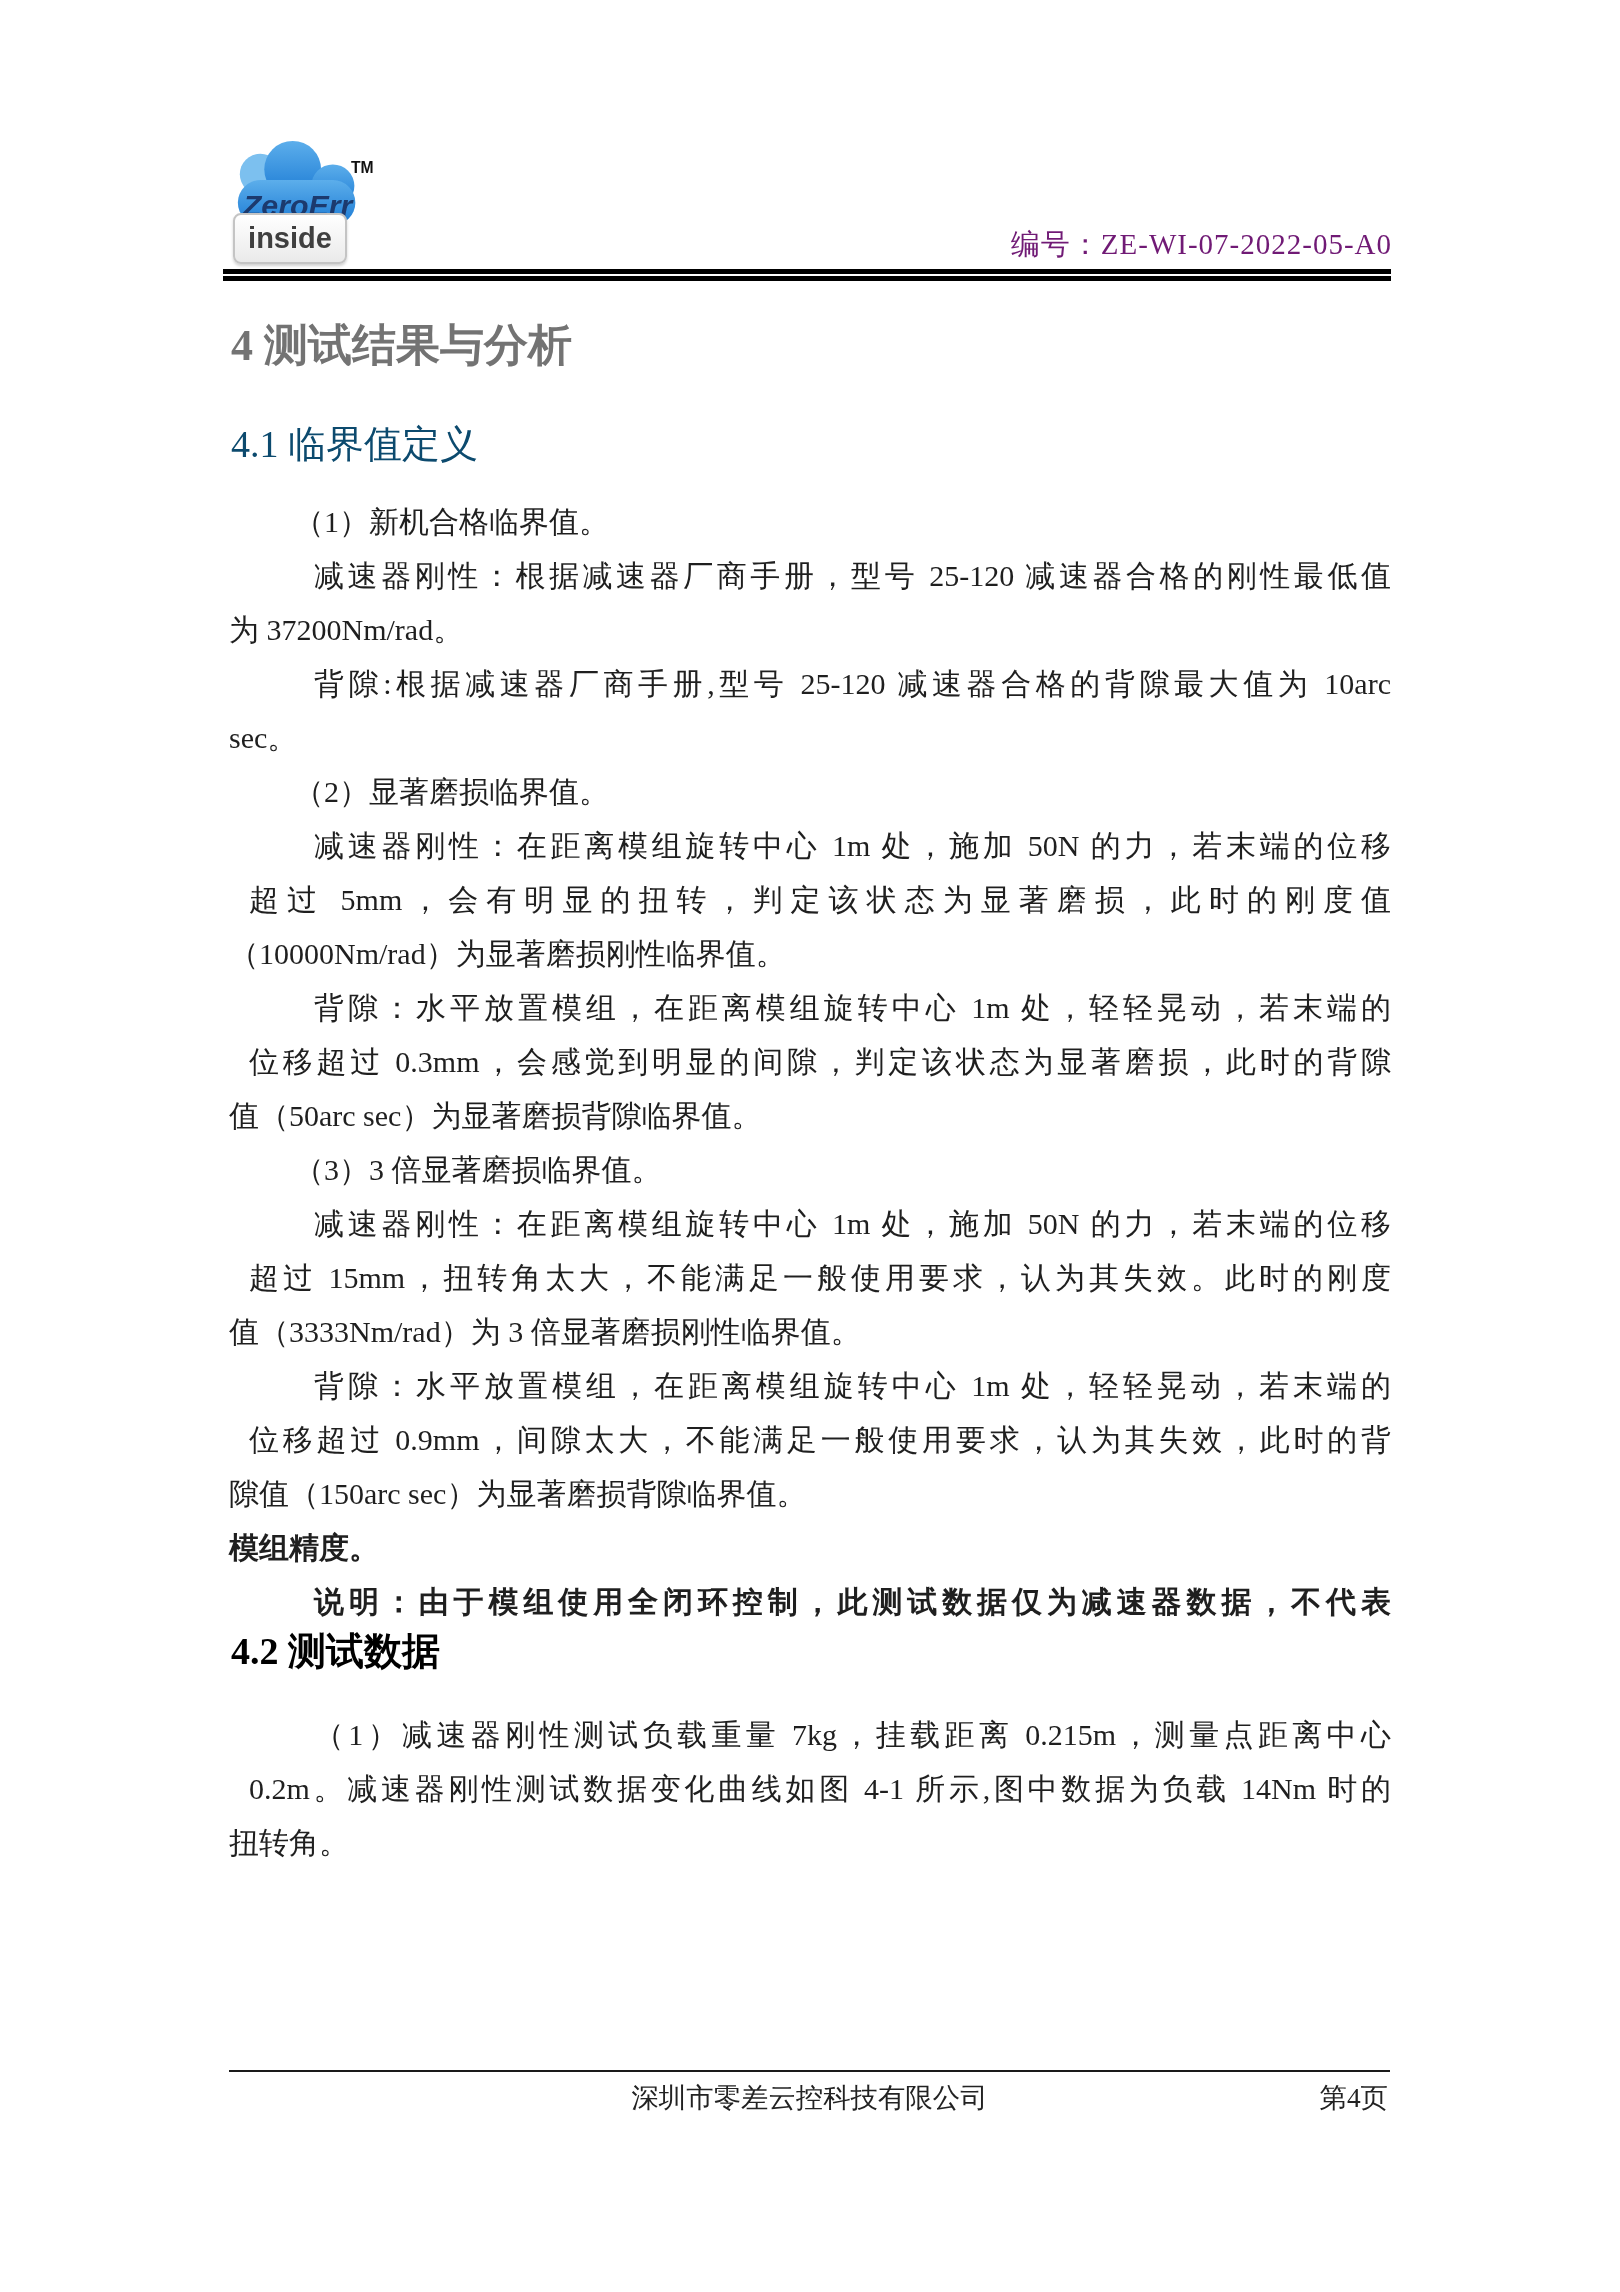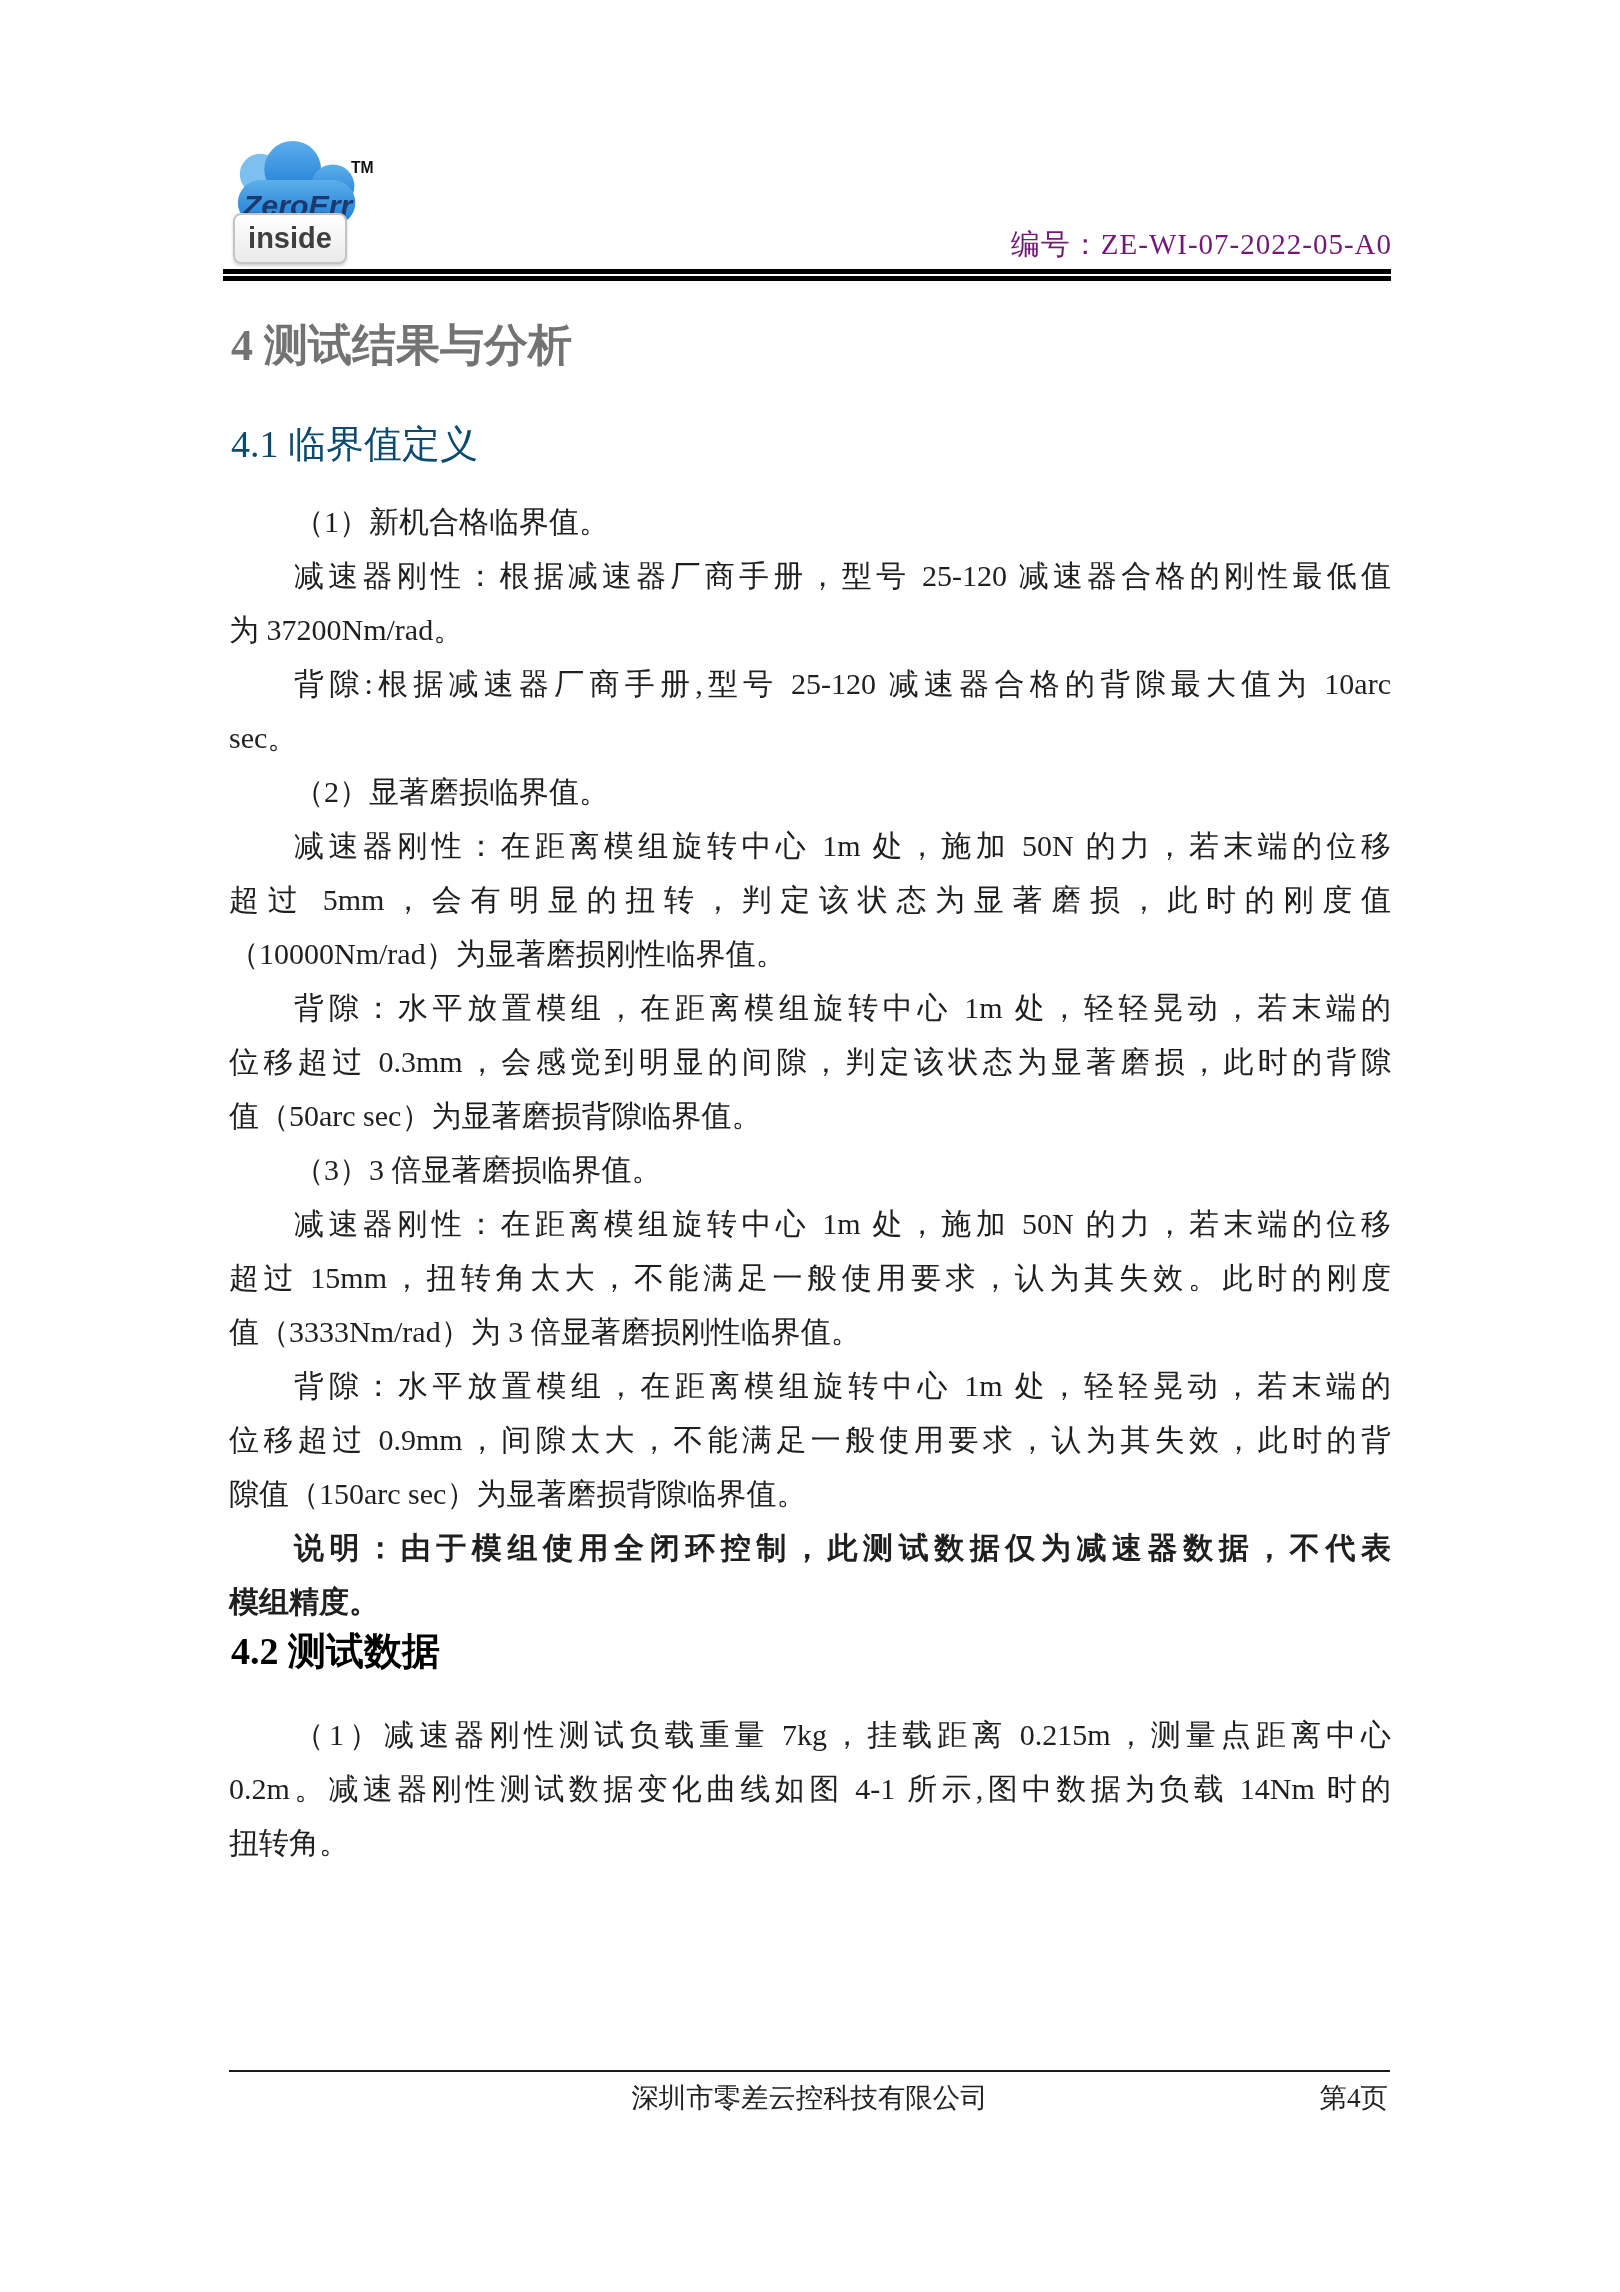--- a/index.html
+++ b/index.html
@@ -41,21 +41,21 @@
 
   
   .h1 { position: absolute; left: 231px; top: 316px; font-size: 44px; font-weight: bold; color: #737373; }
   .h2a { position: absolute; left: 231px; top: 419px; font-size: 38px; font-weight: normal; color: #0c4a6e; }
   .h2b { position: absolute; left: 231px; top: 1626px; font-size: 38px; font-weight: bold; color: #000; }
 
   
   .body41 { position: absolute; left: 229px; top: 495px; width: 1162px; }
   .body42 { position: absolute; left: 229px; top: 1708px; width: 1162px; }
   .ln { font-size: 30px; line-height: 54px; height: 54px; color: #1f1f1f; }
-  .just { text-align: justify; text-align-last: justify; }
+  .just { text-align: justify; text-align-last: justify; margin-left: 20px; }
   .indent { padding-left: 65px; }
   .bold { font-weight: bold; }
 
   
   .frule { position: absolute; left: 229px; top: 2070px; width: 1161px; height: 2px; background: #1a1a1a; }
   .footer { position: absolute; left: 229px; top: 2079px; width: 1161px; height: 39px; font-size: 27.4px; color: #222; }
   .fcompany { width: 100%; text-align: center; line-height: 39px; }
   .fpage { position: absolute; right: 2px; top: 0; line-height: 39px; }
 </style>
 </head>
@@ -102,22 +102,22 @@
     <div class="ln indent just">背隙：水平放置模组，在距离模组旋转中心 1m 处，轻轻晃动，若末端的</div>
     <div class="ln just">位移超过 0.3mm，会感觉到明显的间隙，判定该状态为显著磨损，此时的背隙</div>
     <div class="ln">值（50arc sec）为显著磨损背隙临界值。</div>
     <div class="ln indent">（3）3 倍显著磨损临界值。</div>
     <div class="ln indent just">减速器刚性：在距离模组旋转中心 1m 处，施加 50N 的力，若末端的位移</div>
     <div class="ln just">超过 15mm，扭转角太大，不能满足一般使用要求，认为其失效。此时的刚度</div>
     <div class="ln">值（3333Nm/rad）为 3 倍显著磨损刚性临界值。</div>
     <div class="ln indent just">背隙：水平放置模组，在距离模组旋转中心 1m 处，轻轻晃动，若末端的</div>
     <div class="ln just">位移超过 0.9mm，间隙太大，不能满足一般使用要求，认为其失效，此时的背</div>
     <div class="ln">隙值（150arc sec）为显著磨损背隙临界值。</div>
+    <div class="ln bold">模组精度。</div>
     <div class="ln indent just bold">说明：由于模组使用全闭环控制，此测试数据仅为减速器数据，不代表</div>
-    <div class="ln bold">模组精度。</div>
   </div>
 
   <div class="h2b">4.2 测试数据</div>
 
   <div class="body42">
     <div class="ln indent just">（1）减速器刚性测试负载重量 7kg，挂载距离 0.215m，测量点距离中心</div>
     <div class="ln just">0.2m。减速器刚性测试数据变化曲线如图 4-1 所示,图中数据为负载 14Nm 时的</div>
     <div class="ln">扭转角。</div>
   </div>
 

